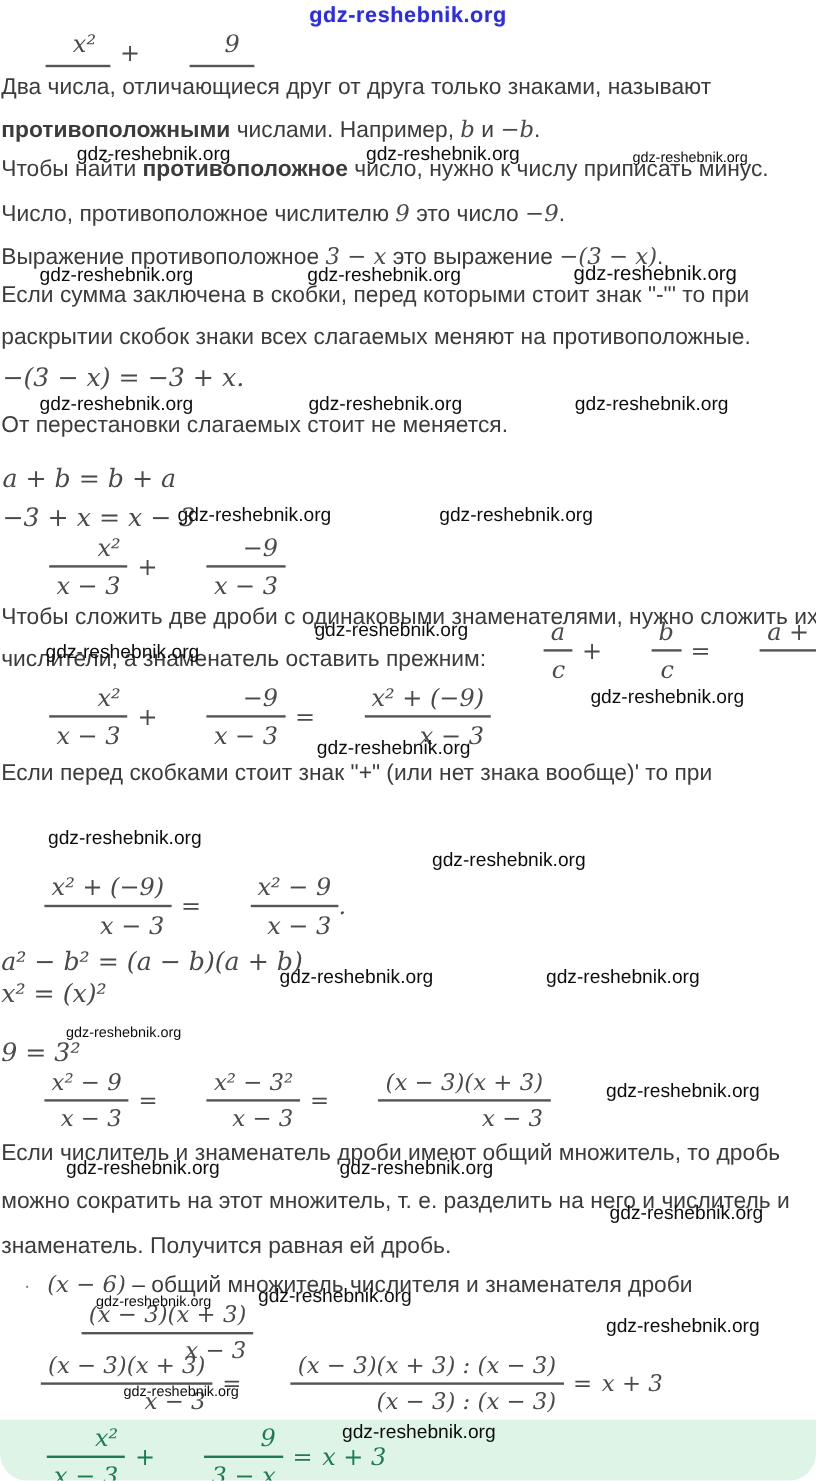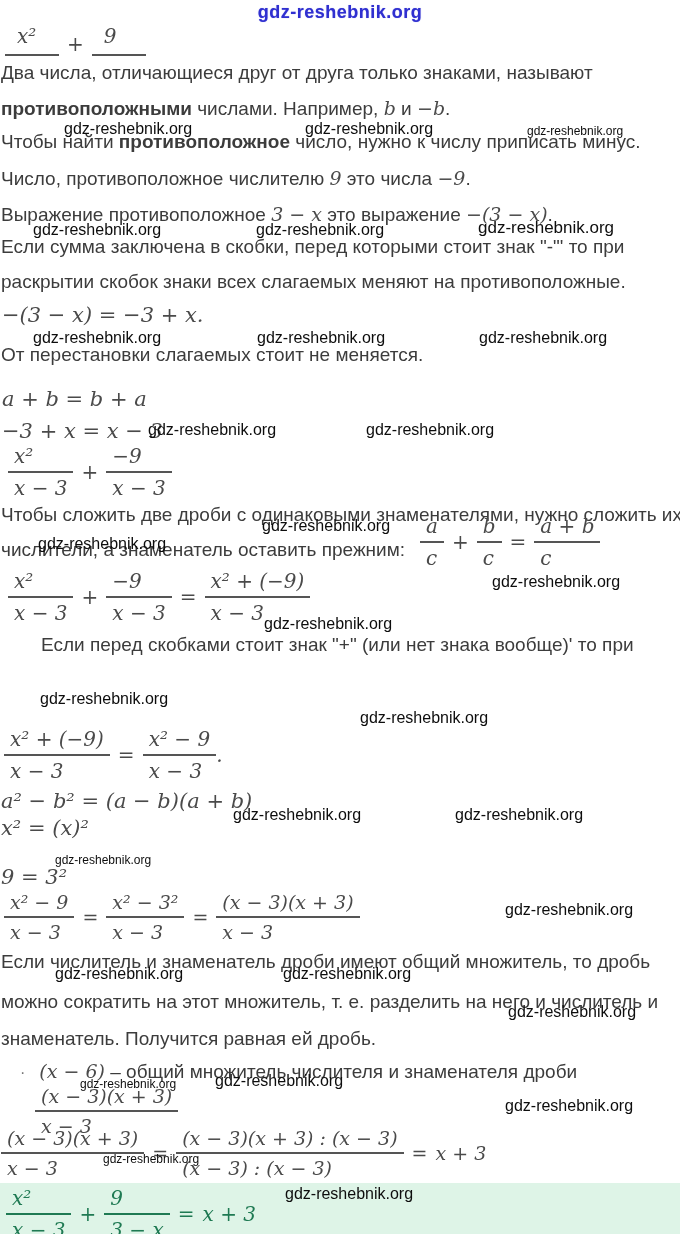--- a/index.html
+++ b/index.html
@@ -1,29 +1,29 @@
 <!DOCTYPE html>
 <html><head>
 <meta charset="utf-8">
 <style>
   html,body{margin:0;padding:0;background:#fff;}
   .page{position:relative;width:680px;height:1234px;overflow:hidden;background:#ffffff;
-        font-family:"Liberation Sans",sans-serif;color:#3c3c3c;}
+        font-family:"Liberation Sans",sans-serif;color:#3c3c3c;border-radius:23px;}
   .hdr{position:absolute;top:2px;left:0;width:680px;text-align:center;
        font-size:18px;font-weight:bold;color:#2f2fd0;letter-spacing:.5px;
        text-shadow:0 0 1px #9a9ae8;}
   .txt{position:absolute;white-space:nowrap;font-size:19px;color:#3c3c3c;}
   .b{font-weight:bold;}
   .mi{font-family:"DejaVu Serif",serif;font-style:italic;color:#4a4a4a;}
   .mline{position:absolute;white-space:nowrap;font-family:"DejaVu Serif",serif;
          font-style:italic;font-size:21px;color:#4a4a4a;}
   .fx{position:absolute;display:flex;align-items:center;white-space:nowrap;
       font-family:"DejaVu Serif",serif;font-style:italic;font-size:20px;color:#4a4a4a;}
   .fx .op{margin:0 8px;}
-  .frac{display:inline-block;text-align:left;vertical-align:middle;}
+  .frac{display:inline-block;text-align:right;vertical-align:middle;margin-left:33px;}
   .frac .num{display:block;padding:0 6px 3px;}
   .frac .den{display:block;border-top:2px solid #555;padding:3px 6px 0;}
   .frac.cut .num{border-bottom:2px solid #555;padding:0 12px 6px;min-width:30px;}
   .plus-low{align-self:flex-end;margin-bottom:0;}
   .wm{position:absolute;white-space:nowrap;font-size:16px;color:#0d0d0d;
       font-family:"Liberation Sans",sans-serif;}
   .wm.sm{font-size:12px;}
   .wm.lg{font-size:17px;}
   .fx.small{font-size:19px;}
   .band{position:absolute;left:0;top:1183px;width:680px;height:51px;background:#def4e7;}
@@ -52,21 +52,21 @@
 
   <div class="txt" style="top:97px;left:1px;text-align:center;">
     <span class="b">противоположными</span><span> числами. Например, </span><span class="mi">b</span><span> и </span><span class="mi">−b</span><span>.</span>
   </div>
 
   <div class="txt" style="top:131px;left:1px;">
     <span>Чтобы найти </span><span class="b">противоположное</span><span> число, нужно к числу приписать минус.</span>
   </div>
 
   <div class="txt" style="top:167px;left:1px;">
-    <span>Число, противоположное числителю </span><span class="mi">9</span><span> это числа </span><span class="mi">−9</span><span>.</span>
+    <span>Число, противоположное числителю </span><span class="mi">9</span><span> это число </span><span class="mi">−9</span><span>.</span>
   </div>
 
   <div class="txt" style="top:203px;left:1px;">
     <span>Выражение противоположное </span><span class="mi">3 − x</span><span> это выражение </span><span class="mi">−(3 − x)</span><span>.</span>
   </div>
 
   <div class="txt" style="top:236px;left:1px;">Если сумма заключена в скобки, перед которыми стоит знак "-"' то при</div>
   <div class="txt" style="top:271px;left:1px;">раскрытии скобок знаки всех слагаемых меняют на противоположные.</div>
 
   <div class="mline" style="top:303px;left:2px;">−(3 − x) = −3 + x.</div>
@@ -118,21 +118,21 @@
         <span class="num">−9</span>
         <span class="den">x − 3</span>
       </span>
     <span class="op">=</span>
     <span class="frac">
         <span class="num">x² + (−9)</span>
         <span class="den">x − 3</span>
       </span>
   </div>
 
-  <div class="txt" style="top:634px;left:1px;margin-left:40px;">Если перед скобками стоит знак "+" (или нет знака вообще)' то при</div>
+  <div class="txt" style="top:634px;left:1px;">Если перед скобками стоит знак "+" (или нет знака вообще)' то при</div>
 
   <div class="fx" style="top:727px;left:4px;">
     <span class="frac">
         <span class="num">x² + (−9)</span>
         <span class="den">x − 3</span>
       </span>
     <span class="op">=</span>
     <span class="frac">
         <span class="num">x² − 9</span>
         <span class="den">x − 3</span>

